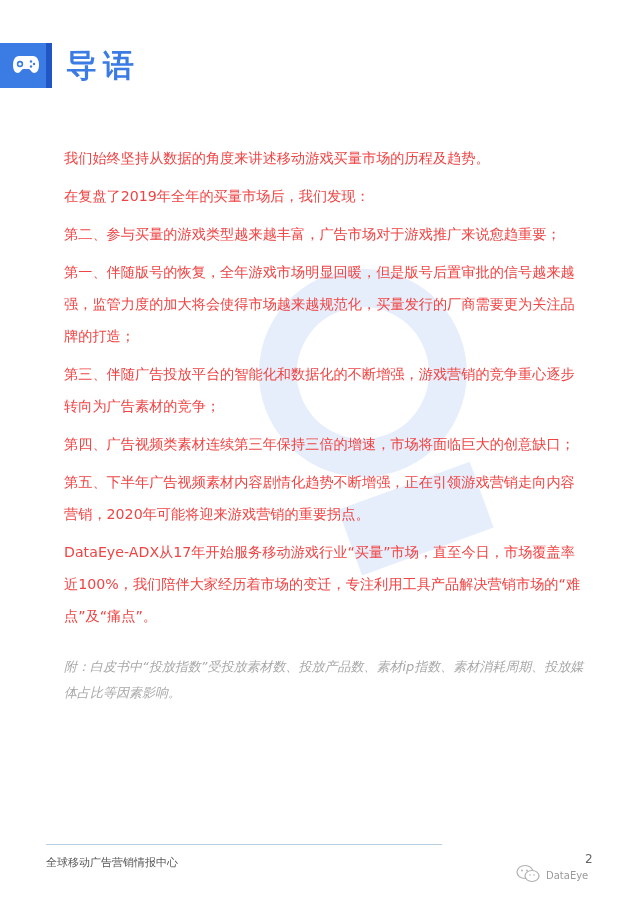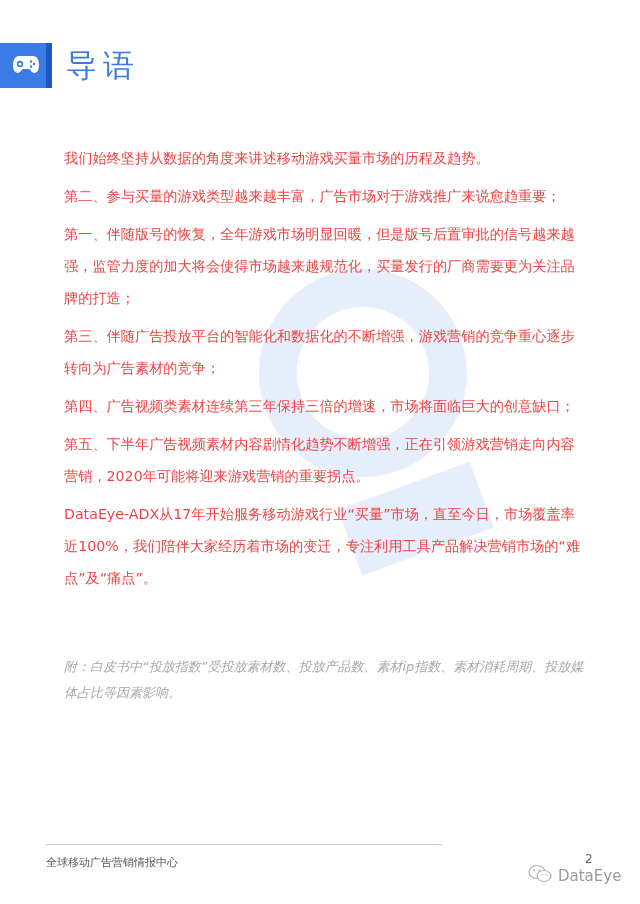--- a/index.html
+++ b/index.html
@@ -30,21 +30,21 @@
       border-right: 6px solid #1f55c4;
       display: flex;
       align-items: center;
       justify-content: center;
       box-sizing: border-box;
       padding-left: 6px;
     }
     .header-title {
       margin-left: 14px;
       font-size: 31px;
-      font-weight: normal;
+      font-weight: bold;
       color: #3b7be4;
       letter-spacing: 6px;
       line-height: 45px;
     }
     .watermark {
       position: absolute;
       left: 250px;
       top: 260px;
       width: 260px;
       height: 320px;
@@ -92,27 +92,27 @@
     }
     .page-number {
       position: absolute;
       left: 585px;
       top: 852px;
       font-size: 12px;
       color: #666666;
     }
     .wechat-brand {
       position: absolute;
-      left: 528px;
+      left: 516px;
       top: 864px;
       display: flex;
       align-items: center;
       gap: 4px;
       color: #9a9a9a;
-      font-size: 15px;
+      font-size: 10px;
     }
   </style>
 </head>
 <body>
 
 <div class="header">
   <div class="header-block">
     <span>
       <svg width="30" height="24" viewBox="0 0 30 24">
         <path d="M8 4 C4 4 2 8 2 13 C2 18 4 21 7 21 C9 21 10 18 12 17 L18 17 C20 18 21 21 23 21 C26 21 28 18 28 13 C28 8 26 4 22 4 Z" fill="#ffffff"></path>
@@ -129,20 +129,21 @@
 
 <div class="watermark">
   <svg width="260" height="320" viewBox="0 0 260 320">
     <circle cx="130" cy="110" r="85" fill="none" stroke="#3b7be4" stroke-width="38"></circle>
     <path d="M60 230 L200 230 L200 300 L60 300 Z" fill="#3b7be4"></path>
   </svg>
 </div>
 
 <div class="content">
   <p>我们始终坚持从数据的角度来讲述移动游戏买量市场的历程及趋势。</p>
+  <p>在复盘了2019年全年的买量市场后，我们发现：</p>
   <p>第二、参与买量的游戏类型越来越丰富，广告市场对于游戏推广来说愈趋重要；</p>
   <p>第一、伴随版号的恢复，全年游戏市场明显回暖，但是版号后置审批的信号越来越强，监管力度的加大将会使得市场越来越规范化，买量发行的厂商需要更为关注品牌的打造；</p>
   <p>第三、伴随广告投放平台的智能化和数据化的不断增强，游戏营销的竞争重心逐步转向为广告素材的竞争；</p>
   <p>第四、广告视频类素材连续第三年保持三倍的增速，市场将面临巨大的创意缺口；</p>
   <p>第五、下半年广告视频素材内容剧情化趋势不断增强，正在引领游戏营销走向内容营销，2020年可能将迎来游戏营销的重要拐点。</p>
   <p>DataEye-ADX从17年开始服务移动游戏行业“买量”市场，直至今日，市场覆盖率近100%，我们陪伴大家经历着市场的变迁，专注利用工具产品解决营销市场的“难点”及“痛点”。</p>
 </div>
 
 <div class="note">附：白皮书中“投放指数”受投放素材数、投放产品数、素材ip指数、素材消耗周期、投放媒体占比等因素影响。</div>
 

